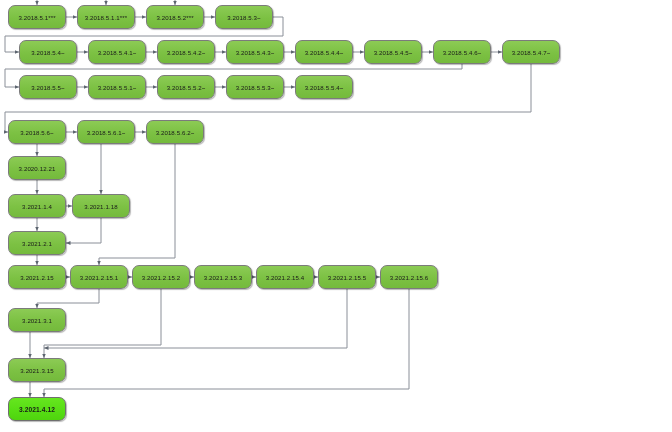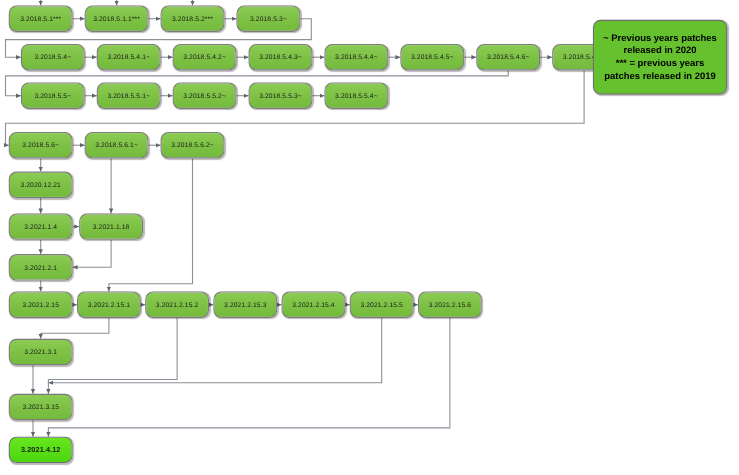--- a/index.html
+++ b/index.html
@@ -158,17 +158,14 @@
       <div class="node" style="left: 132px; top: 265px; width: 58px; height: 24px;">3.2021.2.15.2</div>
       <div class="node" style="left: 194px; top: 265px; width: 58px; height: 24px;">3.2021.2.15.3</div>
       <div class="node" style="left: 256px; top: 265px; width: 58px; height: 24px;">3.2021.2.15.4</div>
       <div class="node" style="left: 318px; top: 265px; width: 58px; height: 24px;">3.2021.2.15.5</div>
       <div class="node" style="left: 380px; top: 265px; width: 58px; height: 24px;">3.2021.2.15.6</div>
       <div class="node" style="left: 8px; top: 308px; width: 58px; height: 24px;">3.2021.3.1</div>
       <div class="node" style="left: 8px; top: 358px; width: 58px; height: 24px;">3.2021.3.15</div>
       <div class="node current" style="left: 8px; top: 397px; width: 58px; height: 24px;">3.2021.4.12</div>
     </div>
 
-  <div class="legend" style="left: 539px; top: 18px; width: 122px; height: 68px;">
-    <div class="legend-text">~ Previous years patches<br>released in 2020<br>*** = previous years<br>patches released in 2019</div>
-  </div>
 
 </div>
 
 </body></html>

